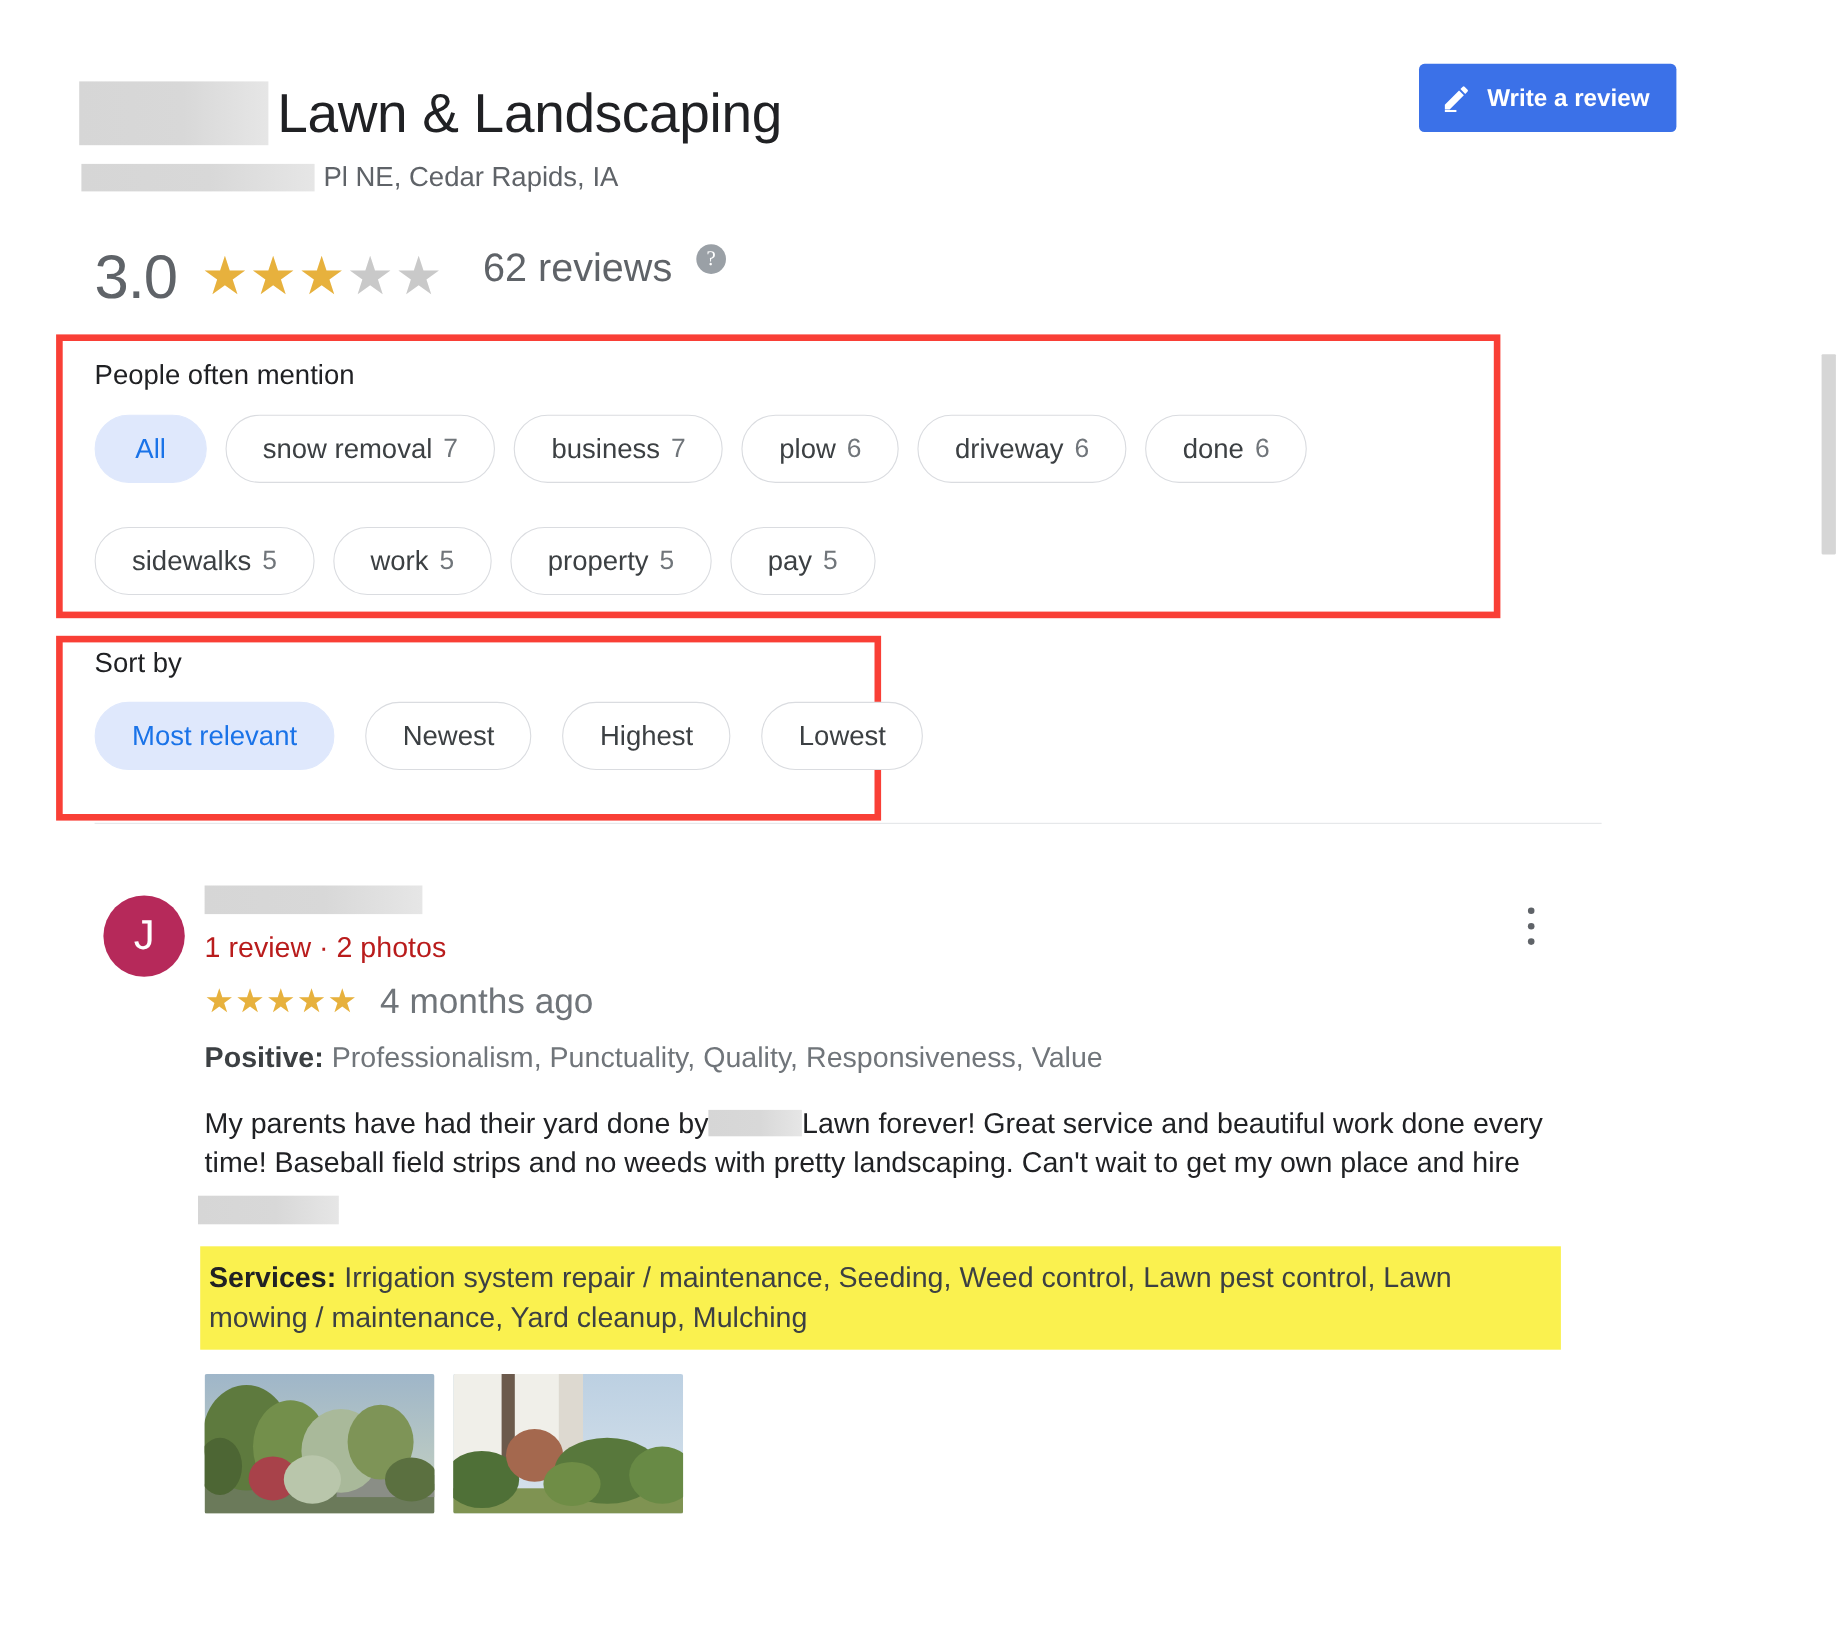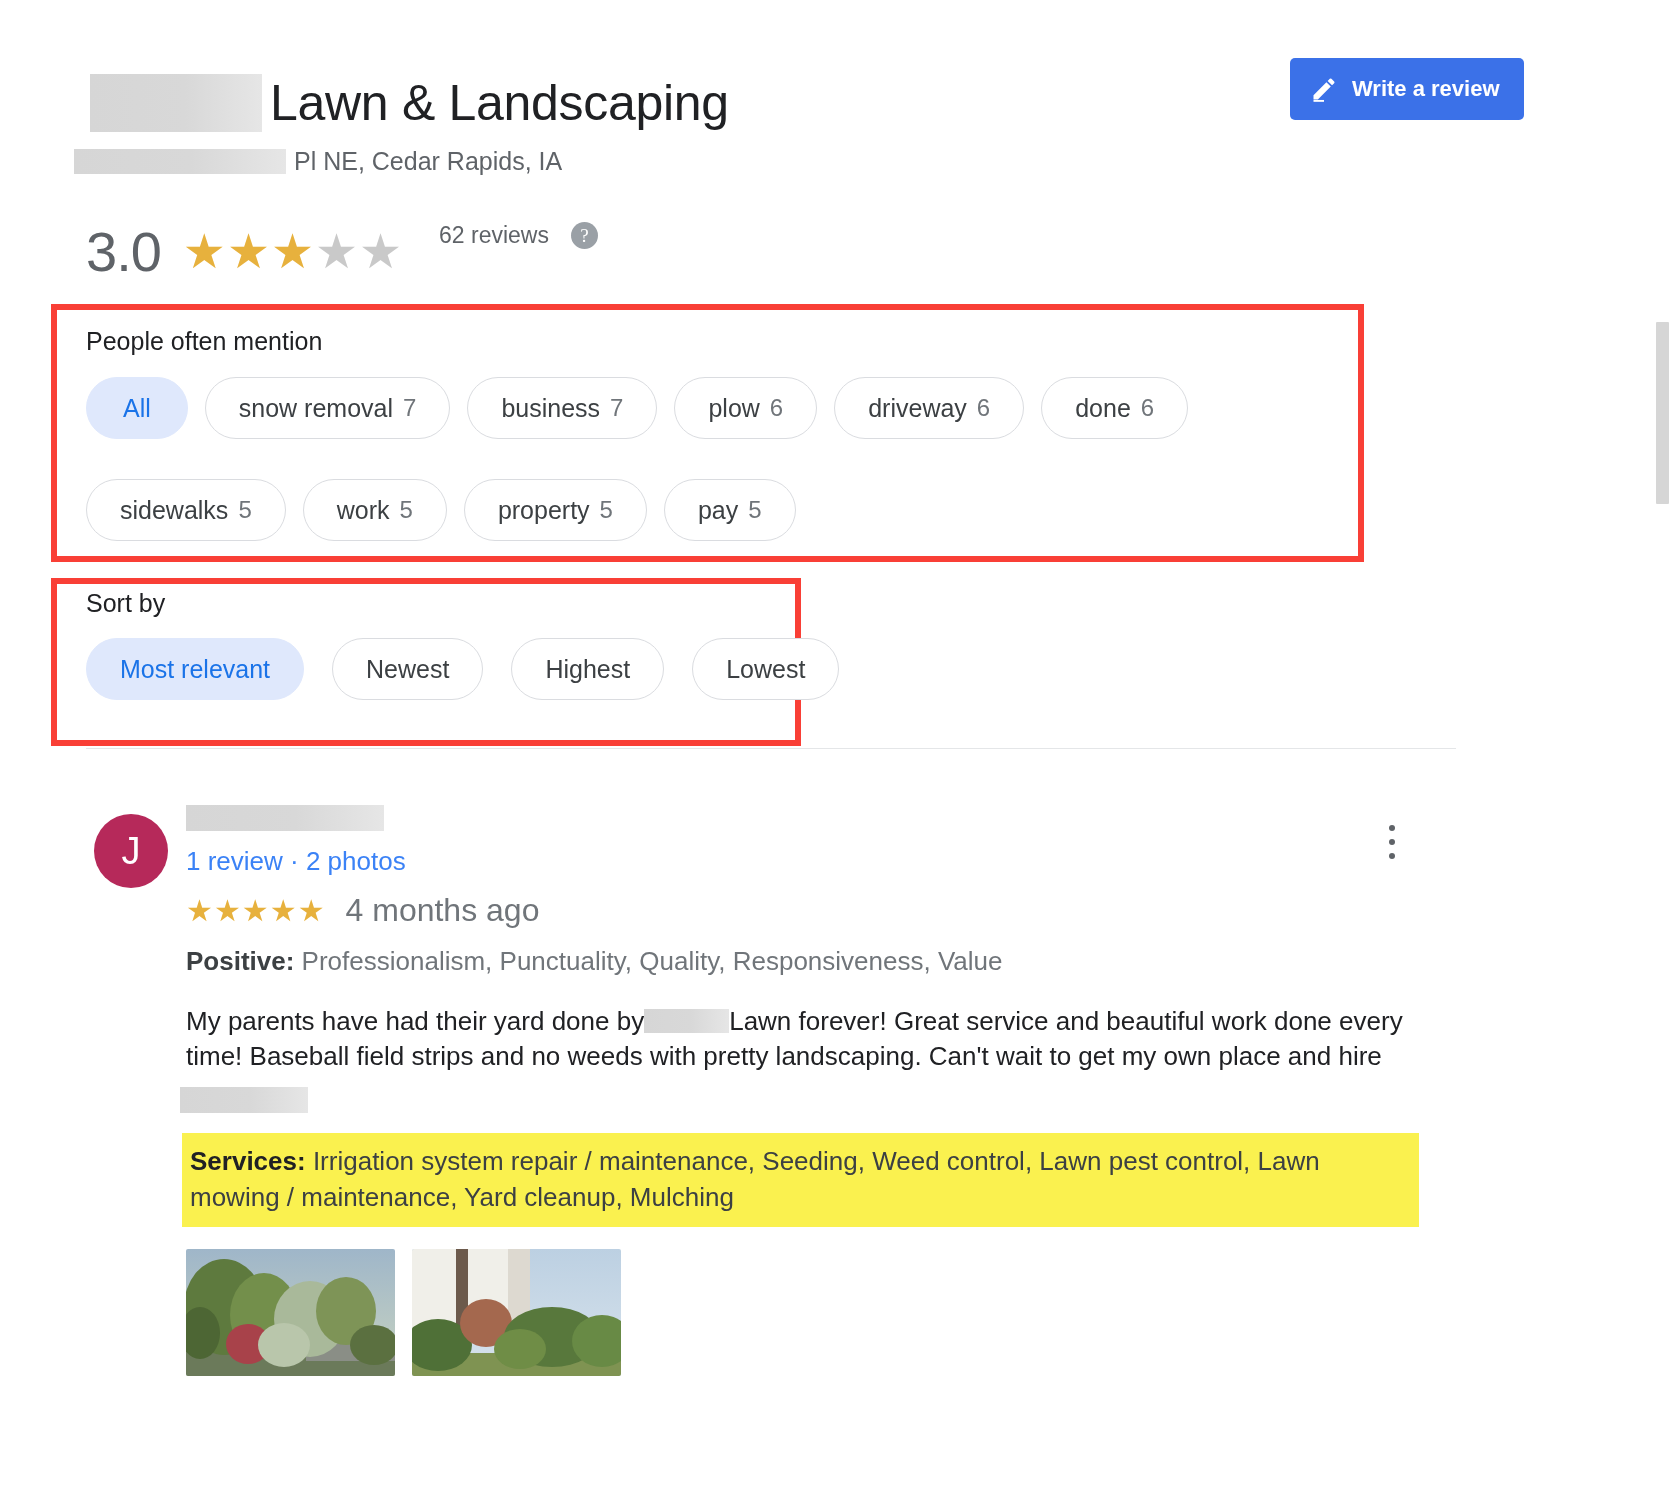--- a/index.html
+++ b/index.html
@@ -16,21 +16,21 @@
 
   
   .header {
     position: absolute;
     left: 0; top: 0;
     width: 1671px;
     height: 200px;
   }
   .title-row {
     position: absolute;
-    left: 90px; top: 74px;
+    left: 72px; top: 74px;
     display: flex;
     align-items: center;
   }
   .redact {
     background: linear-gradient(90deg,#d6d6d6 0%,#d8d8d8 55%,#e6e6e6 100%);
     display: inline-block;
     vertical-align: middle;
   }
   .redact-title { width: 172px; height: 58px; }
   .biz-title {
@@ -99,21 +99,21 @@
     letter-spacing: 1px;
   }
   .big-stars span {
     font-size: 48px;
     line-height: 48px;
   }
   .star-on { color: #e7b13d; }
   .star-off { color: #c9c9c9; }
   .review-count {
     margin-left: 36px;
-    font-size: 23px;
+    font-size: 36px;
     color: #5f6368;
     white-space: nowrap;
   }
   .help-icon {
     margin-left: 22px;
     width: 27px; height: 27px;
     border-radius: 50%;
     background: #9aa0a6;
     color: #fff;
     font-size: 19px;
@@ -196,21 +196,21 @@
   }
   .redact-name {
     position: absolute;
     left: 186px; top: 805px;
     width: 198px; height: 26px;
   }
   .review-meta {
     position: absolute;
     left: 186px; top: 845px;
     font-size: 26px;
-    color: #3b82f6;
+    color: #b91c1c;
     line-height: 32px;
     white-space: nowrap;
   }
   .kebab {
     position: absolute;
     left: 1379px; top: 822px;
     width: 26px; height: 40px;
     cursor: pointer;
     display: flex;
     flex-direction: column;

